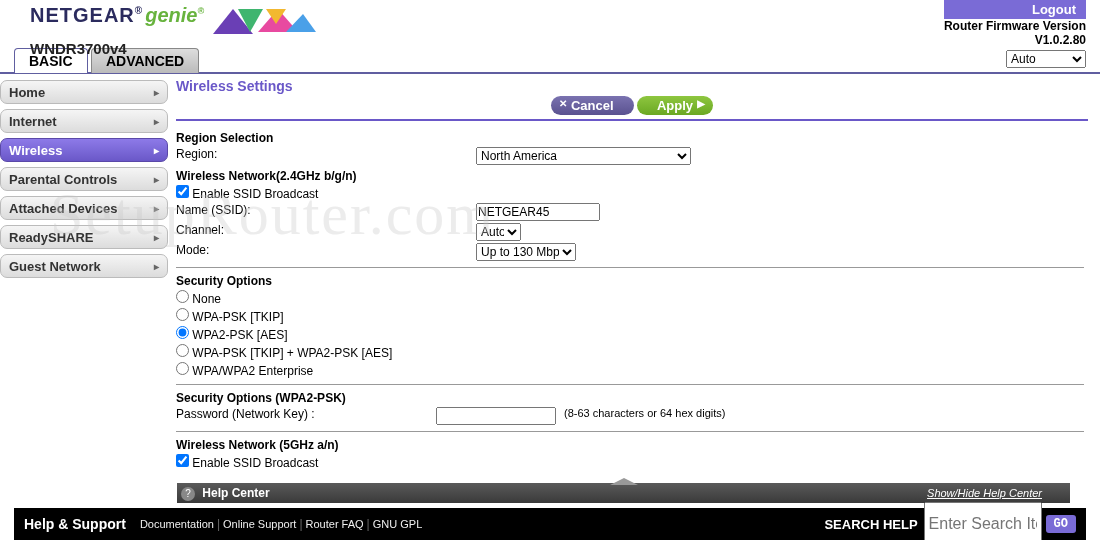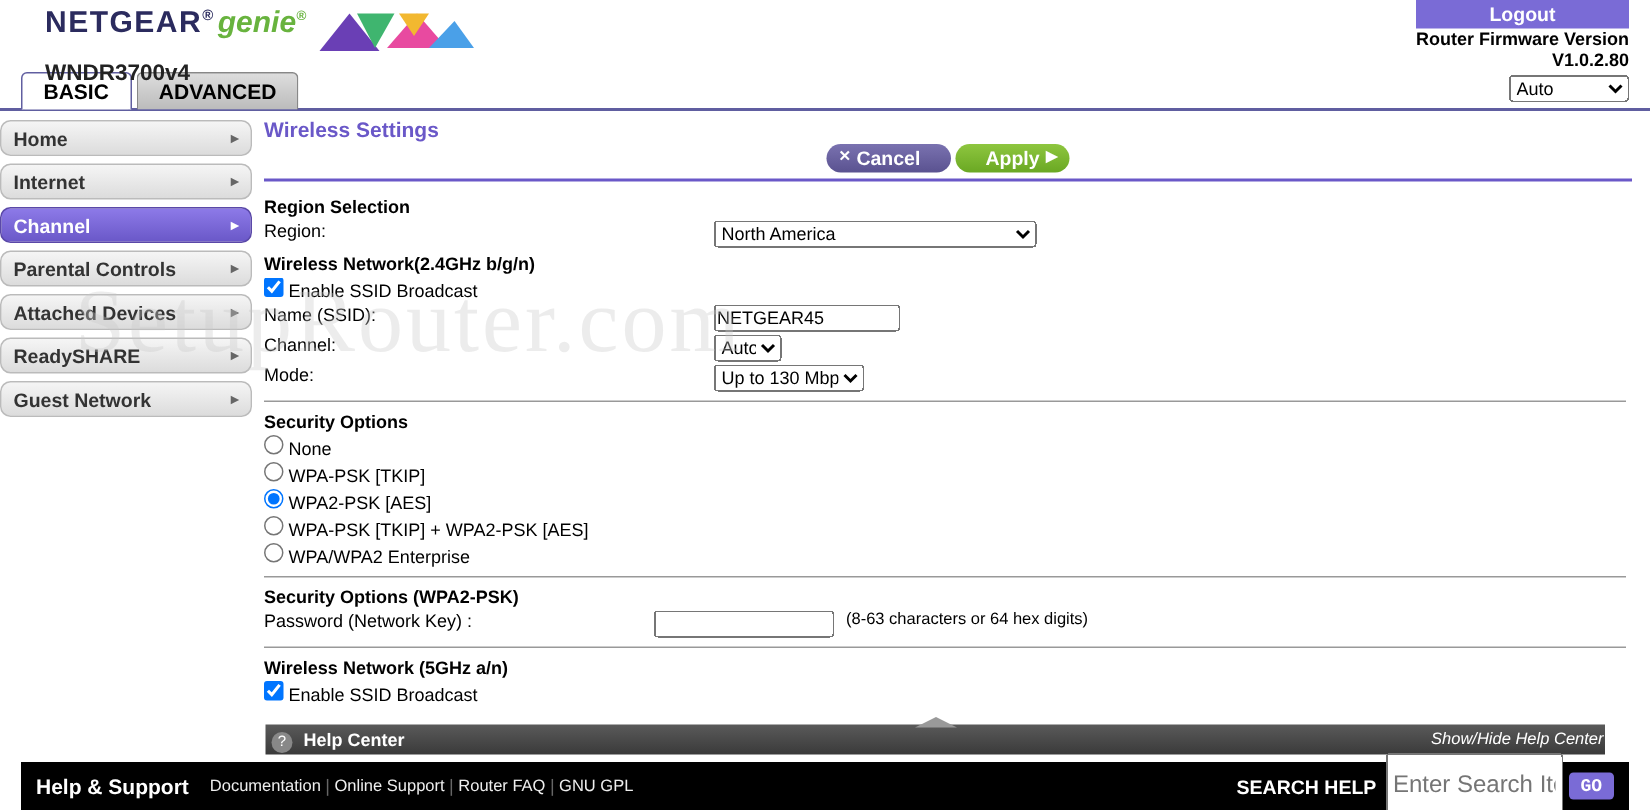--- a/index.html
+++ b/index.html
@@ -5,21 +5,21 @@
 * { box-sizing: border-box; margin: 0; padding: 0; }
 body { font-family: Arial, sans-serif; font-size: 12px; background: #fff; width: 1100px; height: 540px; overflow: hidden; position: relative; }
 .header { position: relative; height: 48px; padding: 4px 14px 0 30px; }
 .logo-row { display: flex; align-items: flex-start; }
 .netgear-logo { font-weight: bold; font-size: 20px; color: #2b2b5e; letter-spacing: 1px; font-family: Arial; }
 .netgear-logo sup { font-size: 10px; }
 .genie { color: #68b33e; font-size: 20px; font-style: italic; font-weight: bold; margin-left: 2px; }
 .genie::after { content: "®"; font-size: 9px; vertical-align: super; }
 .model { font-weight: bold; font-size: 15px; color: #222; margin-top: 0px; }
 .top-right { position: absolute; top: 0; right: 14px; text-align: right; }
-.logout-btn { background: #7a6bd6; color: #fff; padding: 2px 10px; font-weight: bold; font-size: 13px; border-top-left-radius: 0; display: block; text-align: center; cursor: pointer; }
+.logout-btn { background: #7a6bd6; color: #fff; padding: 2px 10px; font-weight: bold; font-size: 13px; border-top-left-radius: 0; display: block; text-align: right; cursor: pointer; }
 .fw-label { font-weight: bold; font-size: 12px; margin-top: 0; }
 .fw-ver { font-weight: bold; font-size: 12px; }
 .tabrow { border-bottom: 2px solid #605ea0; height: 26px; padding-left: 14px; }
 .tab { display: inline-block; padding: 4px 14px; font-weight: bold; font-size: 14px; border: 1px solid #888; border-bottom: none; border-radius: 4px 4px 0 0; cursor: pointer; }
 .tab.active { background: #fff; border-color: #605ea0; }
 .tab.inactive { background: linear-gradient(#ddd,#bbb); }
 .lang-select { float: right; margin-right: 14px; margin-top: 2px; }
 .lang-select select { width: 80px; font-size: 12px; }
 .body-row { display: flex; }
 .sidebar { width: 172px; padding: 6px 4px 0 0; }
@@ -43,21 +43,21 @@
 .form-row select, .form-row input[type=text], .form-row input[type=password] { font-size: 12px; }
 .region-sel { width: 215px; }
 .ssid-input { width: 124px; }
 .channel-sel { width: 45px; }
 .mode-sel { width: 100px; }
 .pw-input { width: 120px; }
 .radio-group label, .cb-group label { display: block; font-size: 12px; margin: 2px 0; }
 .hint { font-size: 11px; margin-left: 8px; }
 .help-bar { background: linear-gradient(#5a5a5a,#3a3a3a); color: #fff; height: 20px; line-height: 20px; width: 893px; position: absolute; left: 177px; top: 483px; font-size: 12px; }
 .help-bar .q { display: inline-block; background: #888; border-radius: 8px; width: 14px; height: 14px; line-height: 14px; text-align: center; margin: 0 4px; font-size: 10px; }
-.help-bar .showhide { float: right; margin-right: 1px; font-style: italic; font-size: 11px; cursor: pointer; }
+.help-bar .showhide { float: right; margin-right: 28px; font-style: italic; text-decoration: underline; font-size: 11px; cursor: pointer; }
 .help-bar .up { position: absolute; left: 50%; transform: translateX(-50%); top: -5px; width: 0; height: 0; border-left: 14px solid transparent; border-right: 14px solid transparent; border-bottom: 7px solid #999; }
 .footer { background: #000; color: #fff; height: 32px; width: 1072px; position: absolute; bottom: 0; left: 14px; padding: 0 10px; display: flex; align-items: center; }
 .footer .hs { font-weight: bold; font-size: 14px; margin-right: 14px; }
 .footer .flink { font-size: 11px; color: #eee; margin-right: 3px; cursor: pointer; }
 .footer .sep { color: #666; margin-right: 3px; }
 .footer .right { margin-left: auto; display: flex; align-items: center; }
 .footer .sh-label { font-weight: bold; font-size: 13px; margin-right: 6px; }
 .footer input { width: 118px; font-size: 16px; padding: 11px 3px; }
 .footer .go { background: #7a6bd6; color: #fff; font-weight: bold; padding: 2px 8px; margin-left: 4px; border-radius: 3px; cursor: pointer; font-size: 12px; font-family: Liberation Mono, monospace; }
 .watermark { position: absolute; top: 180px; left: 50px; font-size: 60px; color: rgba(200,200,200,0.35); font-family: Georgia, serif; pointer-events: none; z-index: 5; letter-spacing: 2px; }
@@ -96,21 +96,21 @@
   <span class="tab inactive">ADVANCED</span>
   <span class="lang-select">
     <select><option>Auto</option></select>
   </span>
 </div>
 
 <div class="body-row">
   <div class="sidebar">
     <div class="nav-item">Home</div>
     <div class="nav-item">Internet</div>
-    <div class="nav-item active">Channel</div>
+    <div class="nav-item active">Wireless</div>
     <div class="nav-item">Parental Controls</div>
     <div class="nav-item">Attached Devices</div>
     <div class="nav-item">ReadySHARE</div>
     <div class="nav-item">Guest Network</div>
   </div>
 
   <div class="content">
     <div class="page-title">Wireless Settings</div>
     <div class="btn-row">
       <span class="btn cancel"><span class="x">✕</span><span>Cancel</span></span>

